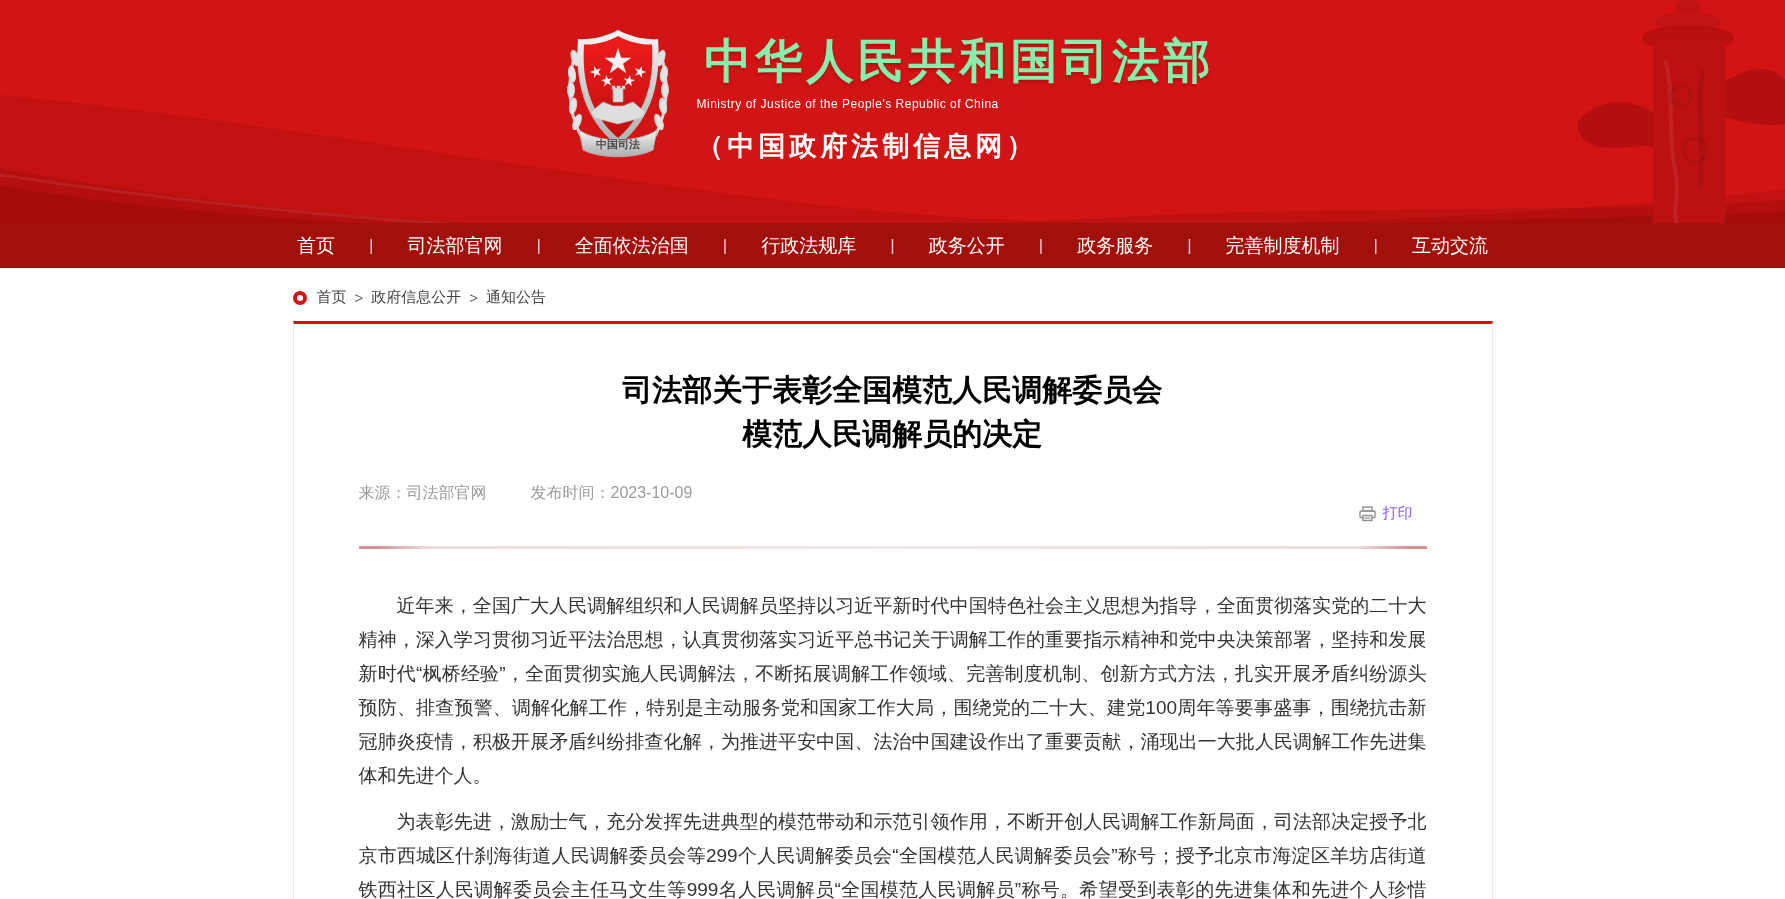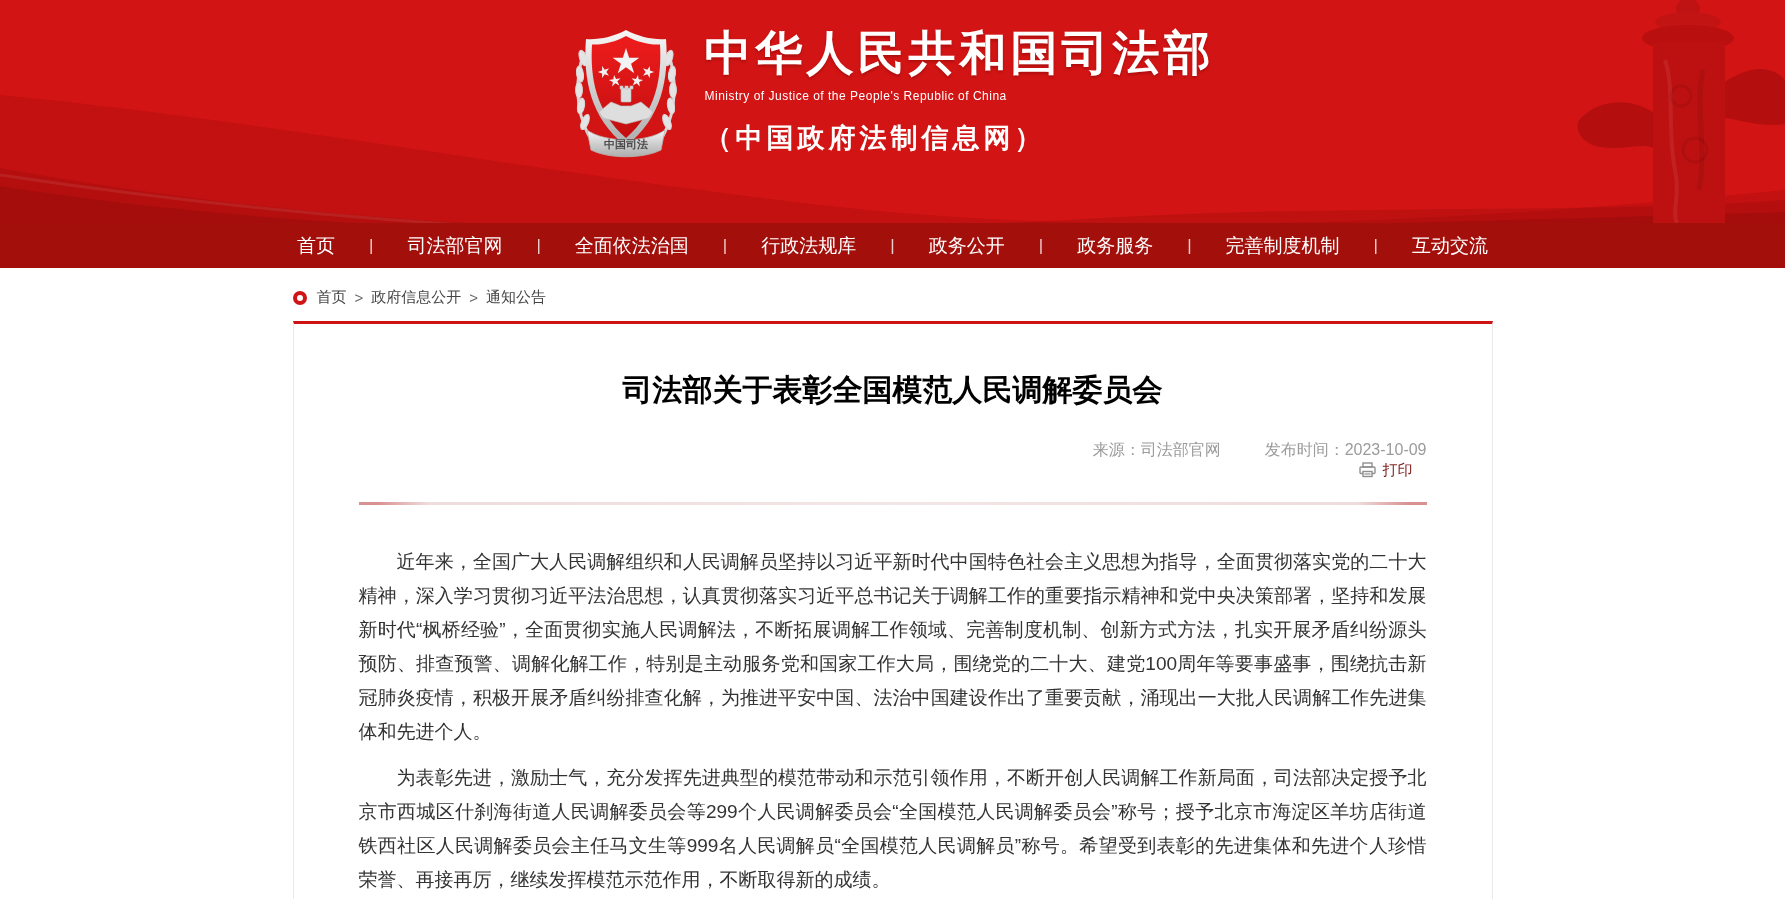--- a/index.html
+++ b/index.html
@@ -21,24 +21,24 @@
   .huabiao-svg { right:0; width:230px; height:223px; }
 
   .header-inner {
     position:relative; z-index:2;
     display:flex; justify-content:center; align-items:flex-start;
     padding-top:26px;
   }
   .emblem { width:110px; height:132px; margin-right:24px; flex:none;text-align:center; }
   .titles { color:#fff; }
   .site-title {
-    margin:0;
+    margin:8px;
     font-family:"Liberation Serif", serif;
     font-size:47px; font-weight:bold; letter-spacing:4px;
-    line-height:1.15; color:#ffffff;
+    line-height:1.15; color:#86efac;
     text-shadow:0 2px 3px rgba(100,0,0,.35);
   }
   .site-sub-en {
     margin-top:9px; font-size:12px; color:#fff; letter-spacing:.5px;
   }
   .site-sub-cn {
     margin-top:17px; text-align:left;
     font-family:"Liberation Serif", serif;
     font-size:27px; font-weight:bold; letter-spacing:4px; color:#fff;
   }
@@ -75,29 +75,29 @@
     border-left:1px solid #e9e9e9; border-right:1px solid #e9e9e9;
     padding:44px 65px 60px;
     min-height:610px;
   }
   .art-title {
     margin:0; text-align:center;
     font-size:30px; font-weight:bold; color:#000; line-height:1.45;
   }
   .doc-no { margin-top:12px; text-align:center; font-size:20px; color:#000; }
   .meta-row {
-    margin-top:28px; text-align:right;
+    margin-top:28px; text-align:left;
     font-size:16px; color:#9b9b9b;
   }
   .meta-gap { display:inline-block; width:44px; }
   .print-row { text-align:right; padding-right:14px; margin-top:0; }
   .print-btn {
     background:none; border:none; padding:0;
     display:inline-flex; align-items:center; gap:7px;
-    color:#7f1d1d; font-size:15px; cursor:pointer;
+    color:#8b5cf6; font-size:15px; cursor:pointer;
     font-family:"Liberation Sans", sans-serif;
   }
   .content-divider {
     height:3px; margin-top:20px;
     background:linear-gradient(to right,
       #d89090 0px, #d89090 18px,
       #efdcdc 70px, #f3e6e6 50%, #efdcdc calc(100% - 70px),
       #d89090 calc(100% - 18px), #d89090 100%);
   }
   .body-text {
@@ -225,20 +225,21 @@
     <a>首页</a>
     <span class="bc-sep">&gt;</span>
     <a>政府信息公开</a>
     <span class="bc-sep">&gt;</span>
     <span>通知公告</span>
   </div>
 
   <main class="article-card">
     <h2 class="art-title">
       <span>司法部关于表彰全国模范人民调解委员会</span><br>
+      <span>模范人民调解员的决定</span>
     </h2>
 
     <div class="meta-row">
       <span>来源：</span><span>司法部官网</span><span class="meta-gap"></span><span>发布时间：</span><span>2023-10-09</span>
     </div>
 
     <div class="print-row">
       <button class="print-btn">
         <svg width="17" height="16" viewBox="0 0 17 16" aria-hidden="true">
           <rect x="4" y="1" width="9" height="4" fill="none" stroke="#8f8f8f" stroke-width="1.4"></rect>

